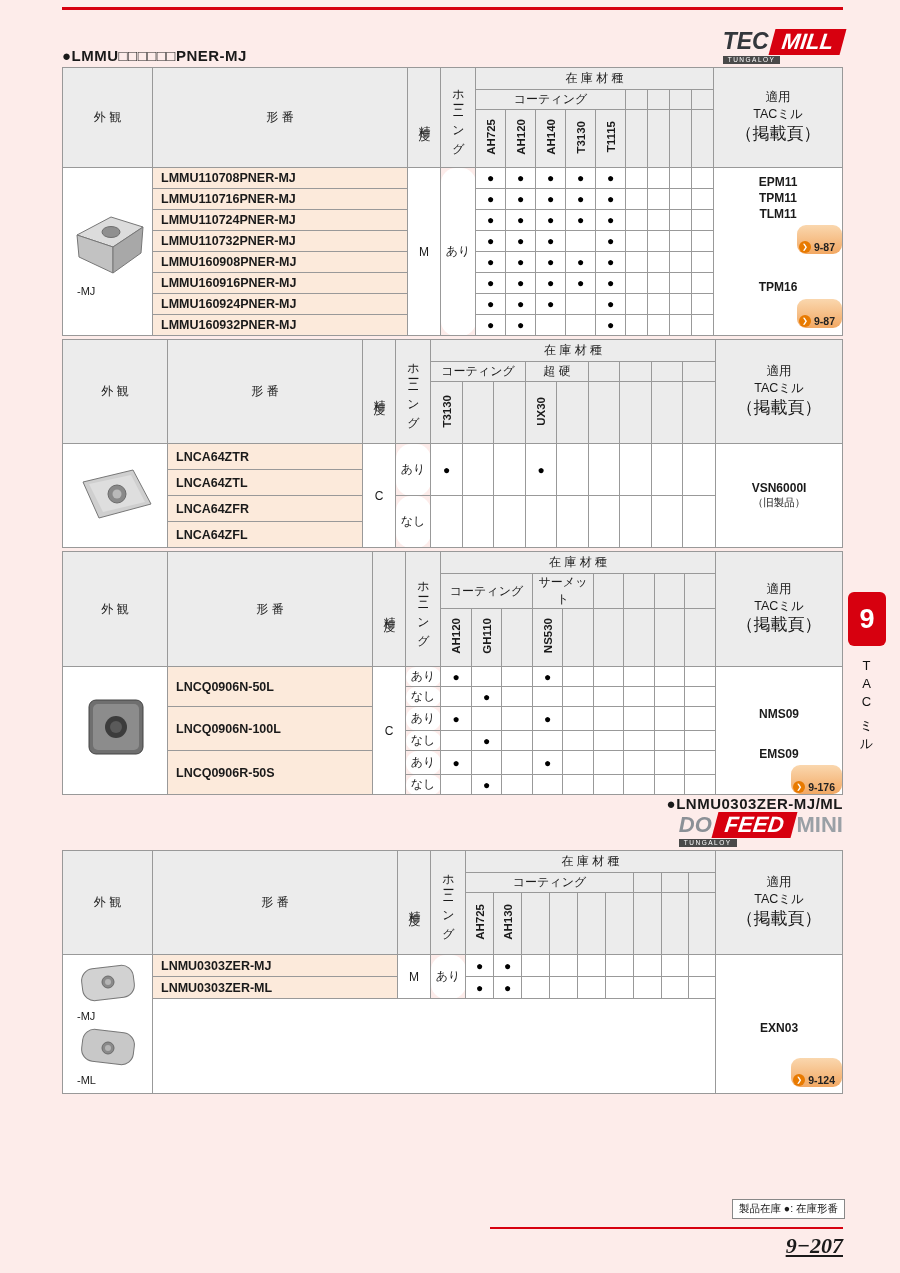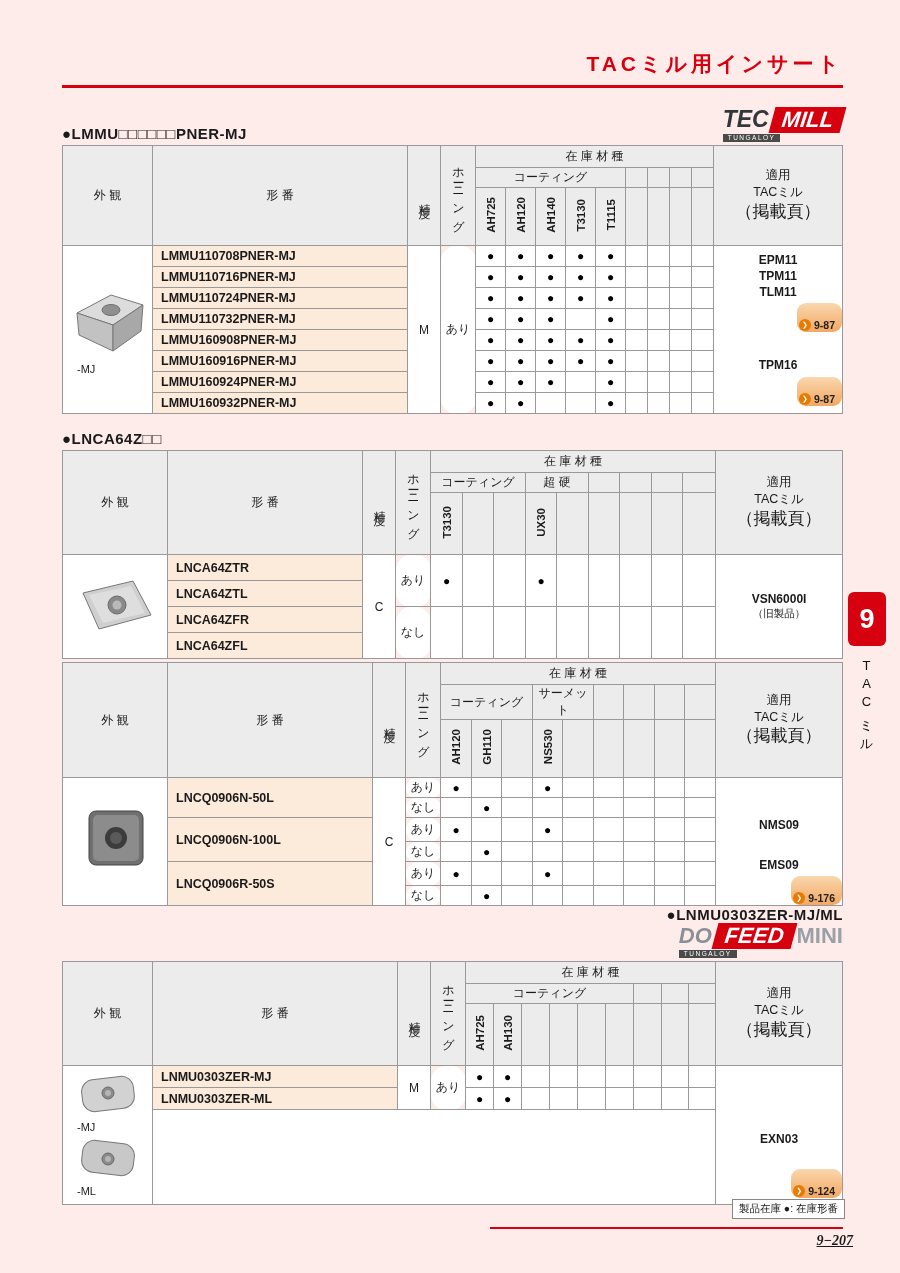--- a/index.html
+++ b/index.html
@@ -50,29 +50,28 @@
   .badge .arr{width:12px;height:12px;border-radius:50%;background:#e87a00;color:#fff;font-size:7px;display:flex;align-items:center;justify-content:center;}
   .mt26{margin-top:26px;}
   .note{font-weight:normal;font-size:10.5px;}
   .apply-mid{vertical-align:middle;padding-left:10px;}
 
   
   .side-tab{position:absolute;right:14px;top:592px;width:38px;height:54px;background:#d7000f;border-radius:6px;color:#fff;font-size:27px;font-weight:bold;display:flex;align-items:center;justify-content:center;}
   .side-label{position:absolute;right:25px;top:658px;writing-mode:vertical-rl;text-orientation:upright;font-size:13px;letter-spacing:3px;color:#111;}
   .stock-note{position:absolute;right:55px;top:1199px;border:1px solid #888;background:#fff;font-size:10.5px;padding:2px 6px;}
   .bottom-rule{position:absolute;left:490px;top:1227px;width:353px;height:2px;background:#d7000f;}
-  .page-num{position:absolute;right:47px;top:1233px;font-family:"Liberation Serif","DejaVu Serif",serif;font-style:italic;font-weight:bold;font-size:14px;text-decoration:underline;}
+  .page-num{position:absolute;right:57px;top:1233px;font-family:"Liberation Serif","DejaVu Serif",serif;font-style:italic;font-weight:bold;font-size:22px;text-decoration:underline;}
 </style>
 </head>
 <body>
 
 <div class="page">
 <div class="content">
 
-  <div class="page-title">TACミル用インサート</div>
   <div class="title-rule"></div>
 
   <div class="sec-head m1">
     <div class="sec-title">●LMMU□□□□□□PNER-MJ</div>
     <div>
       <div class="lg-row">
         <span class="lg-tec">TEC</span>
         <span class="lg-box">
               <i>MILL</i>
             </span>
@@ -248,23 +247,20 @@
             <td class="dotc"></td>
             <td class="dotc">●</td>
             <td class="dotc"></td>
             <td class="dotc"></td>
             <td class="dotc"></td>
             <td class="dotc"></td>
           </tr>
   </tbody>
       </table>
 
-  <div class="sec-head m2">
-    <div class="sec-title">●LNCA64Z□□</div>
-  </div>
 
   <table class="cat">
     <colgroup>
       <col style="width:105px">
           <col style="width:195px">
           <col style="width:33px">
           <col style="width:35px">
       <col style="width:32px">
           <col style="width:31px">
           <col style="width:32px">

